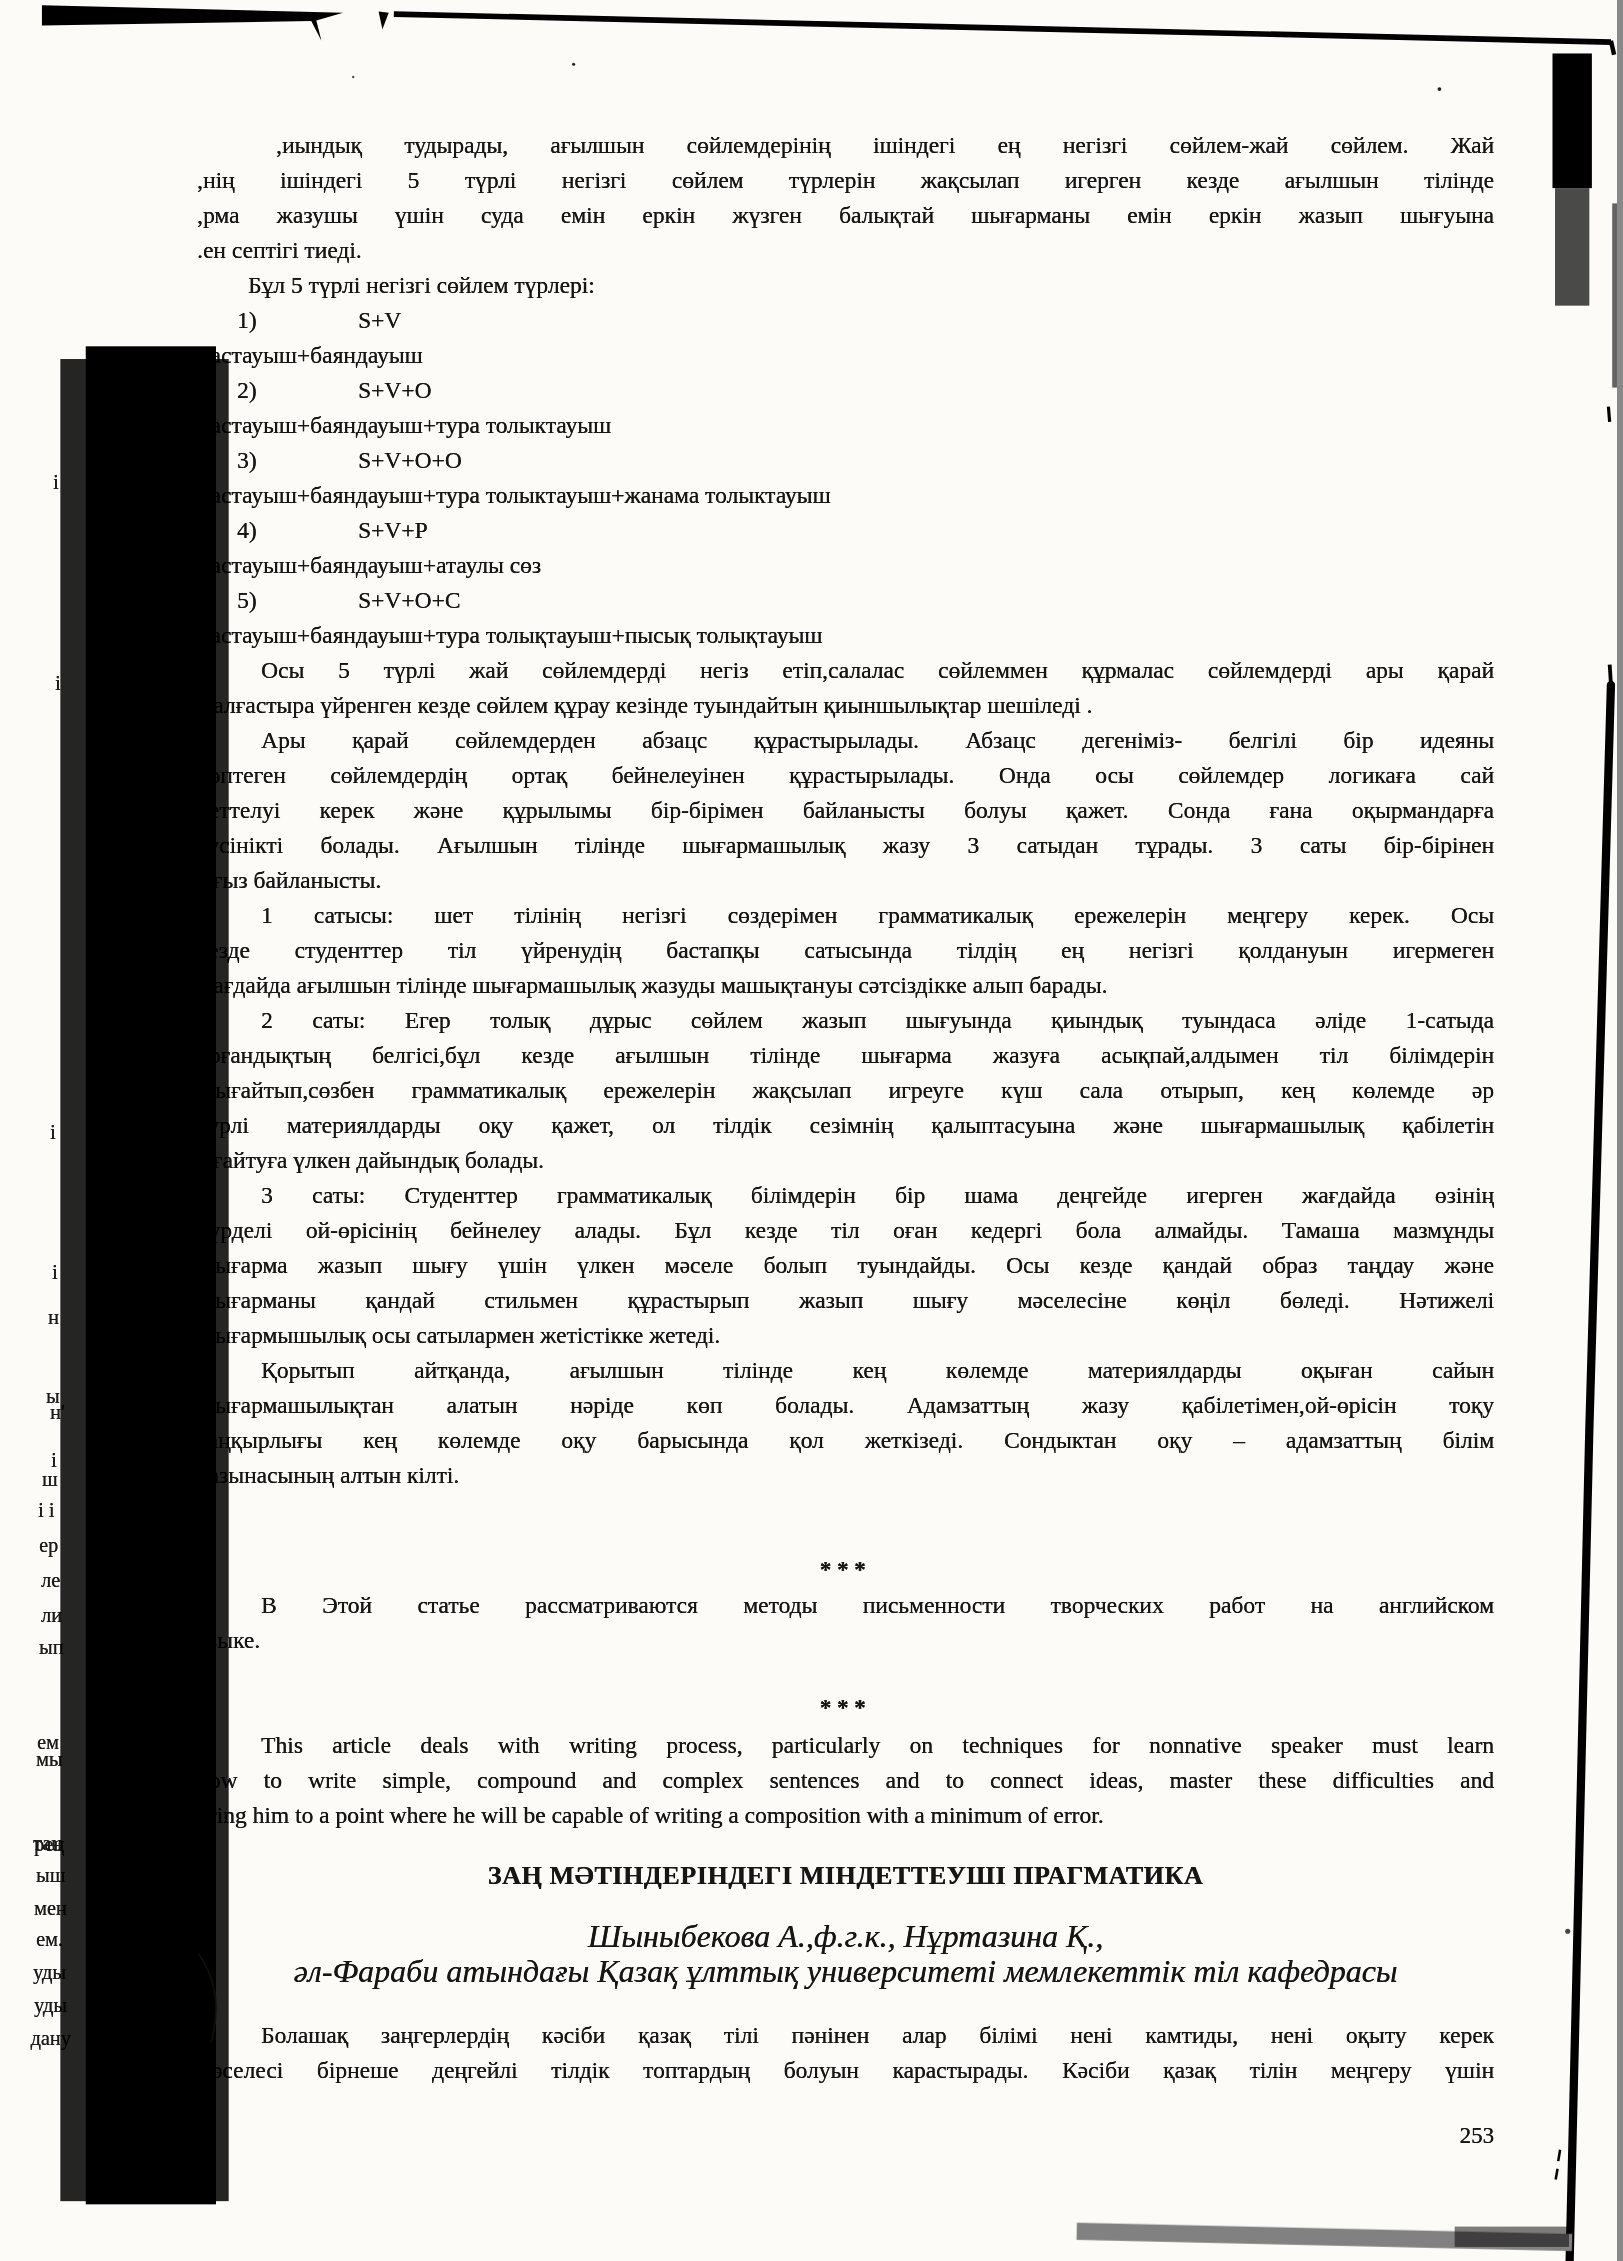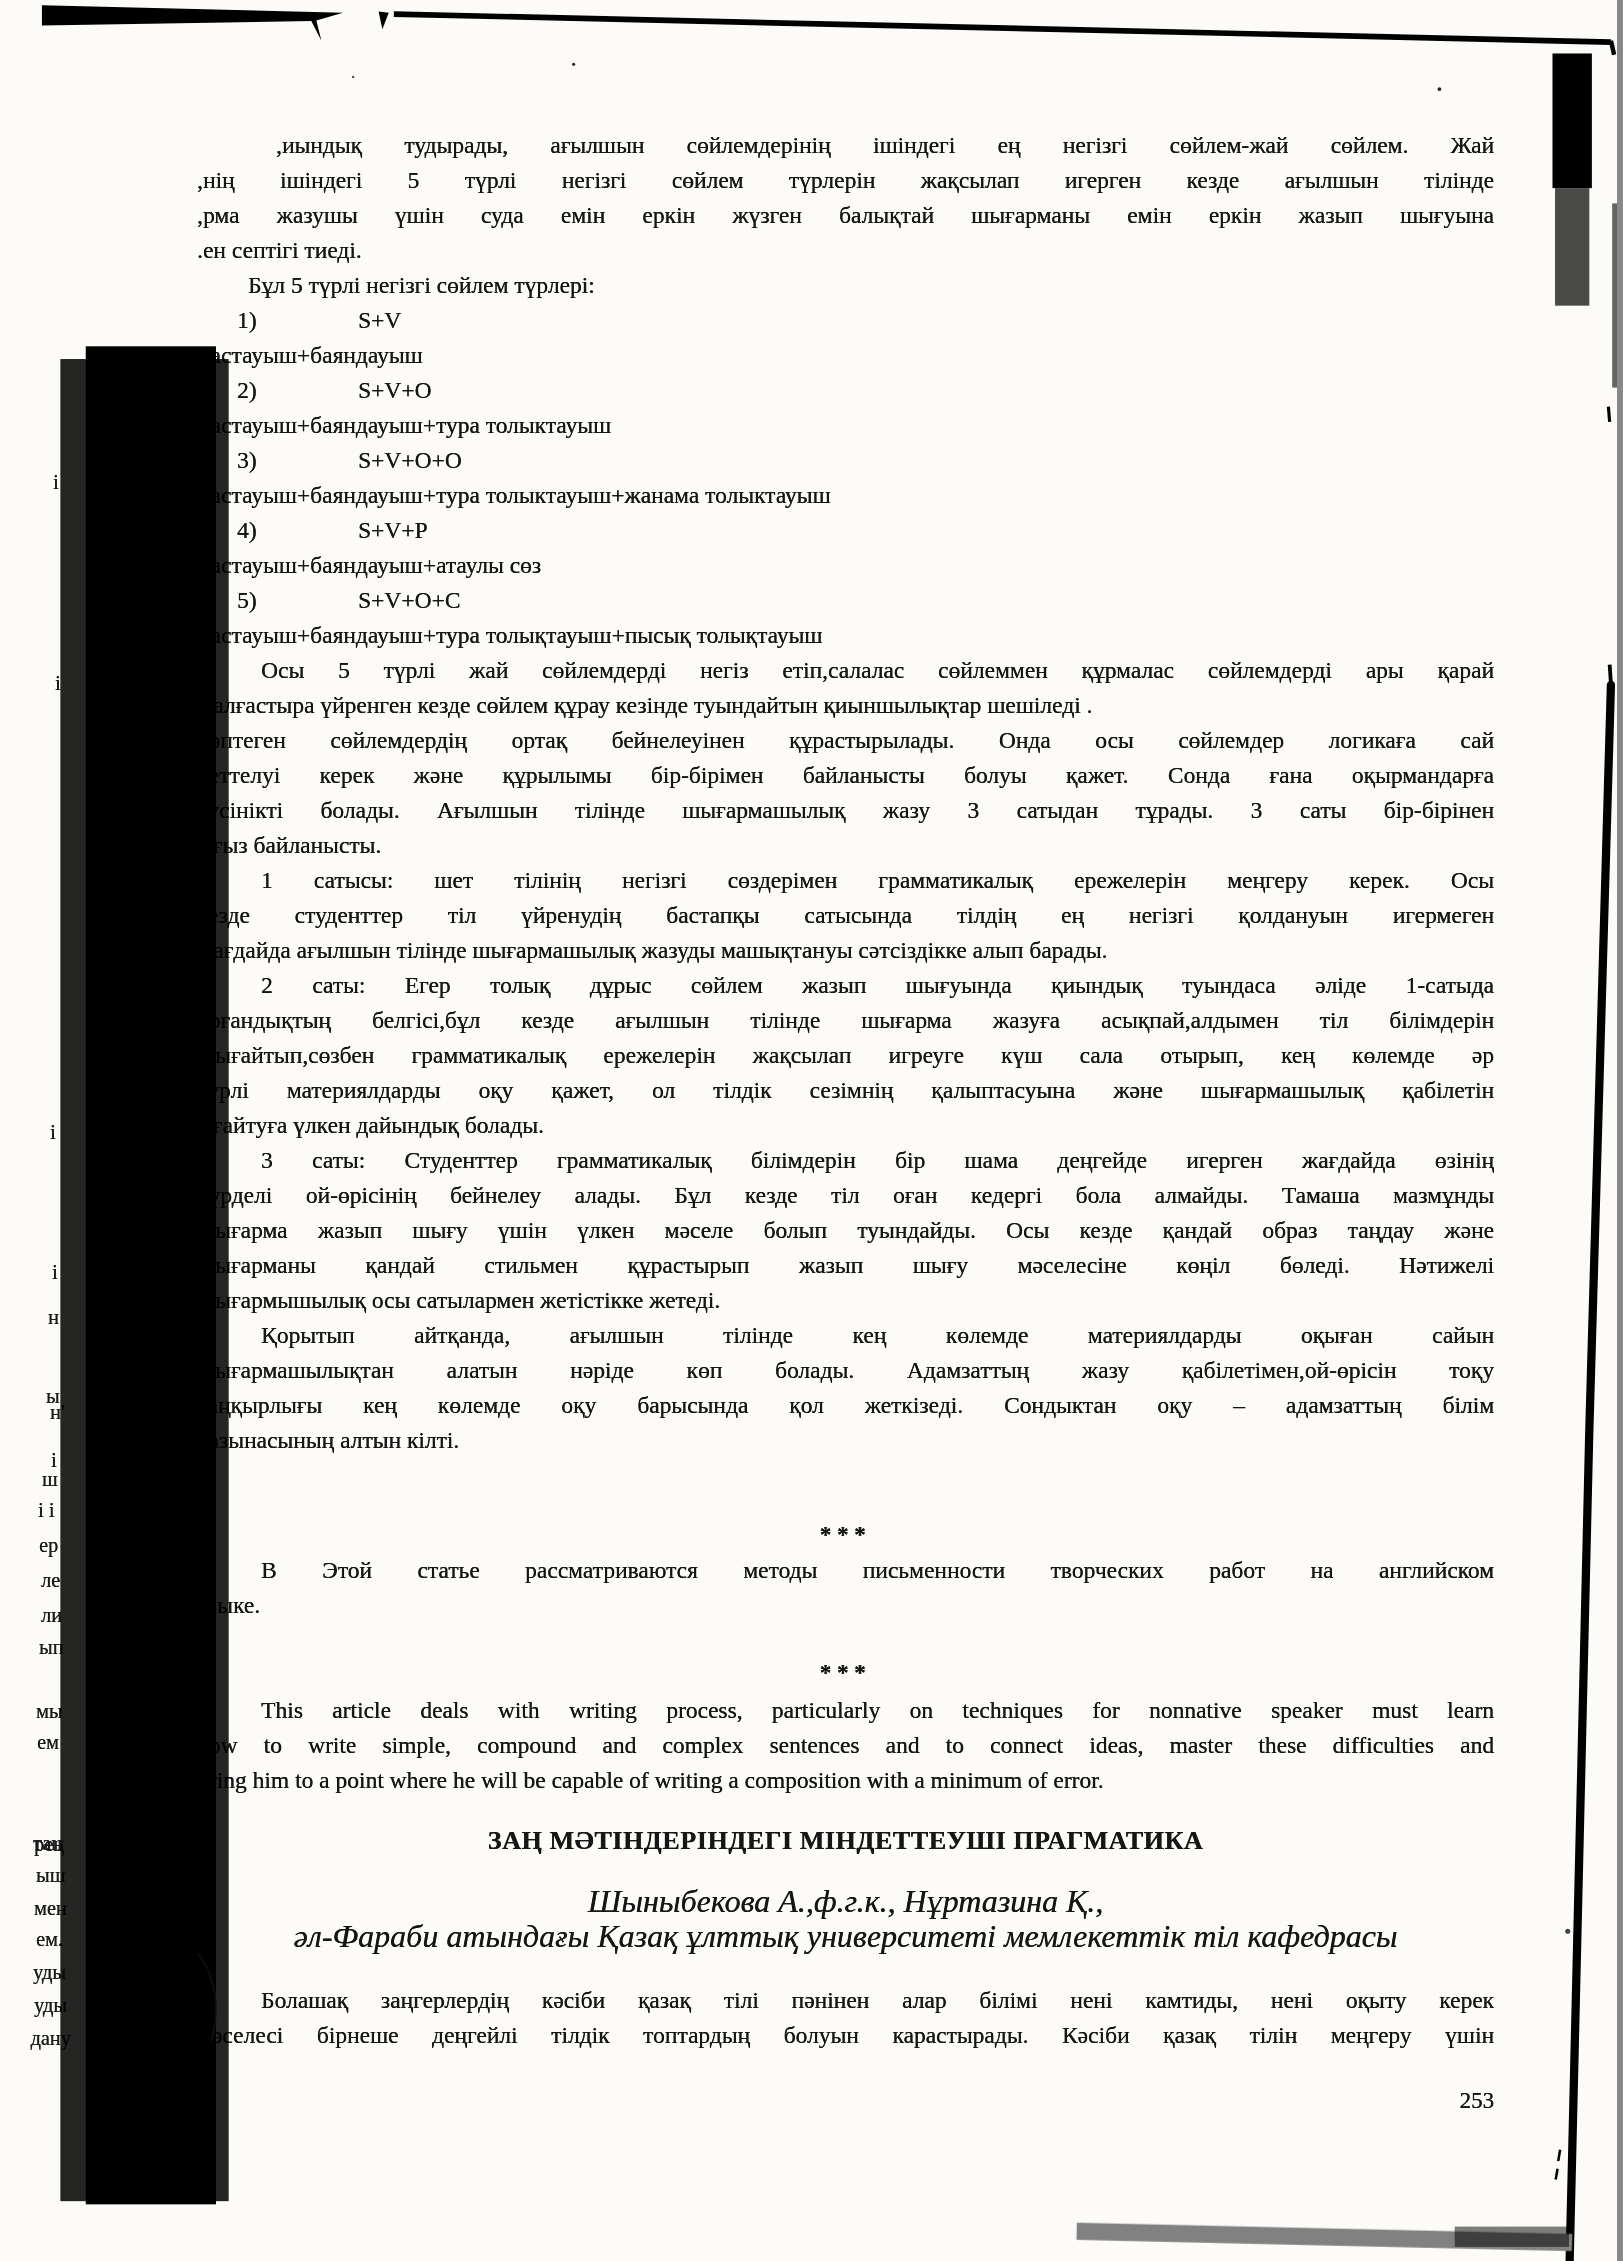--- a/index.html
+++ b/index.html
@@ -47,20 +47,21 @@
       <div class="line numline"><span class="num-col">2)</span><span>S+V+O</span></div>
       <div class="line">Бастауыш+баяндауыш+тура толыктауыш</div>
       <div class="line numline"><span class="num-col">3)</span><span>S+V+O+O</span></div>
       <div class="line">Бастауыш+баяндауыш+тура толыктауыш+жанама толыктауыш</div>
       <div class="line numline"><span class="num-col">4)</span><span>S+V+P</span></div>
       <div class="line">Бастауыш+баяндауыш+атаулы сөз</div>
       <div class="line numline"><span class="num-col">5)</span><span>S+V+O+C</span></div>
       <div class="line">Бастауыш+баяндауыш+тура толықтауыш+пысық толықтауыш</div>
       <div class="line j" style="padding-left: 64px;">Осы 5 түрлі жай сөйлемдерді негіз етіп,салалас сөйлеммен құрмалас сөйлемдерді ары қарай</div>
       <div class="line">жалғастыра үйренген кезде сөйлем құрау кезінде туындайтын қиыншылықтар шешіледі .</div>
+      <div class="line j" style="padding-left: 64px;">Ары қарай сөйлемдерден абзацс құрастырылады. Абзацс дегеніміз- белгілі бір идеяны</div>
       <div class="line j">көптеген сөйлемдердің ортақ бейнелеуінен құрастырылады. Онда осы сөйлемдер логикаға сай</div>
       <div class="line j">реттелуі керек және құрылымы бір-бірімен байланысты болуы қажет. Сонда ғана оқырмандарға</div>
       <div class="line j">түсінікті болады. Ағылшын тілінде шығармашылық жазу 3 сатыдан тұрады. 3 саты бір-бірінен</div>
       <div class="line">ығыз байланысты.</div>
       <div class="line j" style="padding-left: 64px;">1 сатысы: шет тілінің негізгі сөздерімен грамматикалық ережелерін меңгеру керек. Осы</div>
       <div class="line j">кезде студенттер тіл үйренудің бастапқы сатысында тілдің ең негізгі қолдануын игермеген</div>
       <div class="line">жағдайда ағылшын тілінде шығармашылық жазуды машықтануы сәтсіздікке алып барады.</div>
       <div class="line j" style="padding-left: 64px;">2 саты: Егер толық дұрыс сөйлем жазып шығуында қиындық туындаса әліде 1-сатыда</div>
       <div class="line j">ұрғандықтың белгісі,бұл кезде ағылшын тілінде шығарма жазуға асықпай,алдымен тіл  білімдерін</div>
       <div class="line j">шығайтып,сөзбен грамматикалық ережелерін жақсылап игреуге күш сала отырып, кең көлемде әр</div>
@@ -155,21 +156,21 @@
     <span class="frag" style="left: 48px; top: 1306px;">н</span>
     <span class="frag" style="left: 46px; top: 1385px;">ы</span>
     <span class="frag" style="left: 50px; top: 1401px;">н'</span>
     <span class="frag" style="left: 51px; top: 1449px;">і</span>
     <span class="frag" style="left: 42px; top: 1468px;">ш</span>
     <span class="frag" style="left: 38px; top: 1499px;">і і</span>
     <span class="frag" style="left: 39px; top: 1534px; text-align: center;">ер</span>
     <span class="frag" style="left: 41px; top: 1569px;">ле</span>
     <span class="frag" style="left: 41px; top: 1604px;">ли</span>
     <span class="frag" style="left: 39px; top: 1636px;">ып</span>
-    <span class="frag" style="left: 36px; top: 1700px;">мы</span>
+    <span class="frag" style="left: 36px; top: 1748px;">мы</span>
     <span class="frag" style="left: 37px; top: 1731px;">ем</span>
     <span class="frag" style="left: 33px; top: 1832px;">тан</span>
     <span class="frag" style="left: 34px; top: 1833px;">рец</span>
     <span class="frag" style="left: 36px; top: 1864px;">ыш</span>
     <span class="frag" style="left: 34px; top: 1897px;">мен</span>
     <span class="frag" style="left: 36px; top: 1928px;">ем.</span>
     <span class="frag" style="left: 33px; top: 1961px;">уды</span>
     <span class="frag" style="left: 34px; top: 1994px;">уды</span>
     <span class="frag" style="left: 30.5px; top: 2027px;">дану</span>
   </div>

